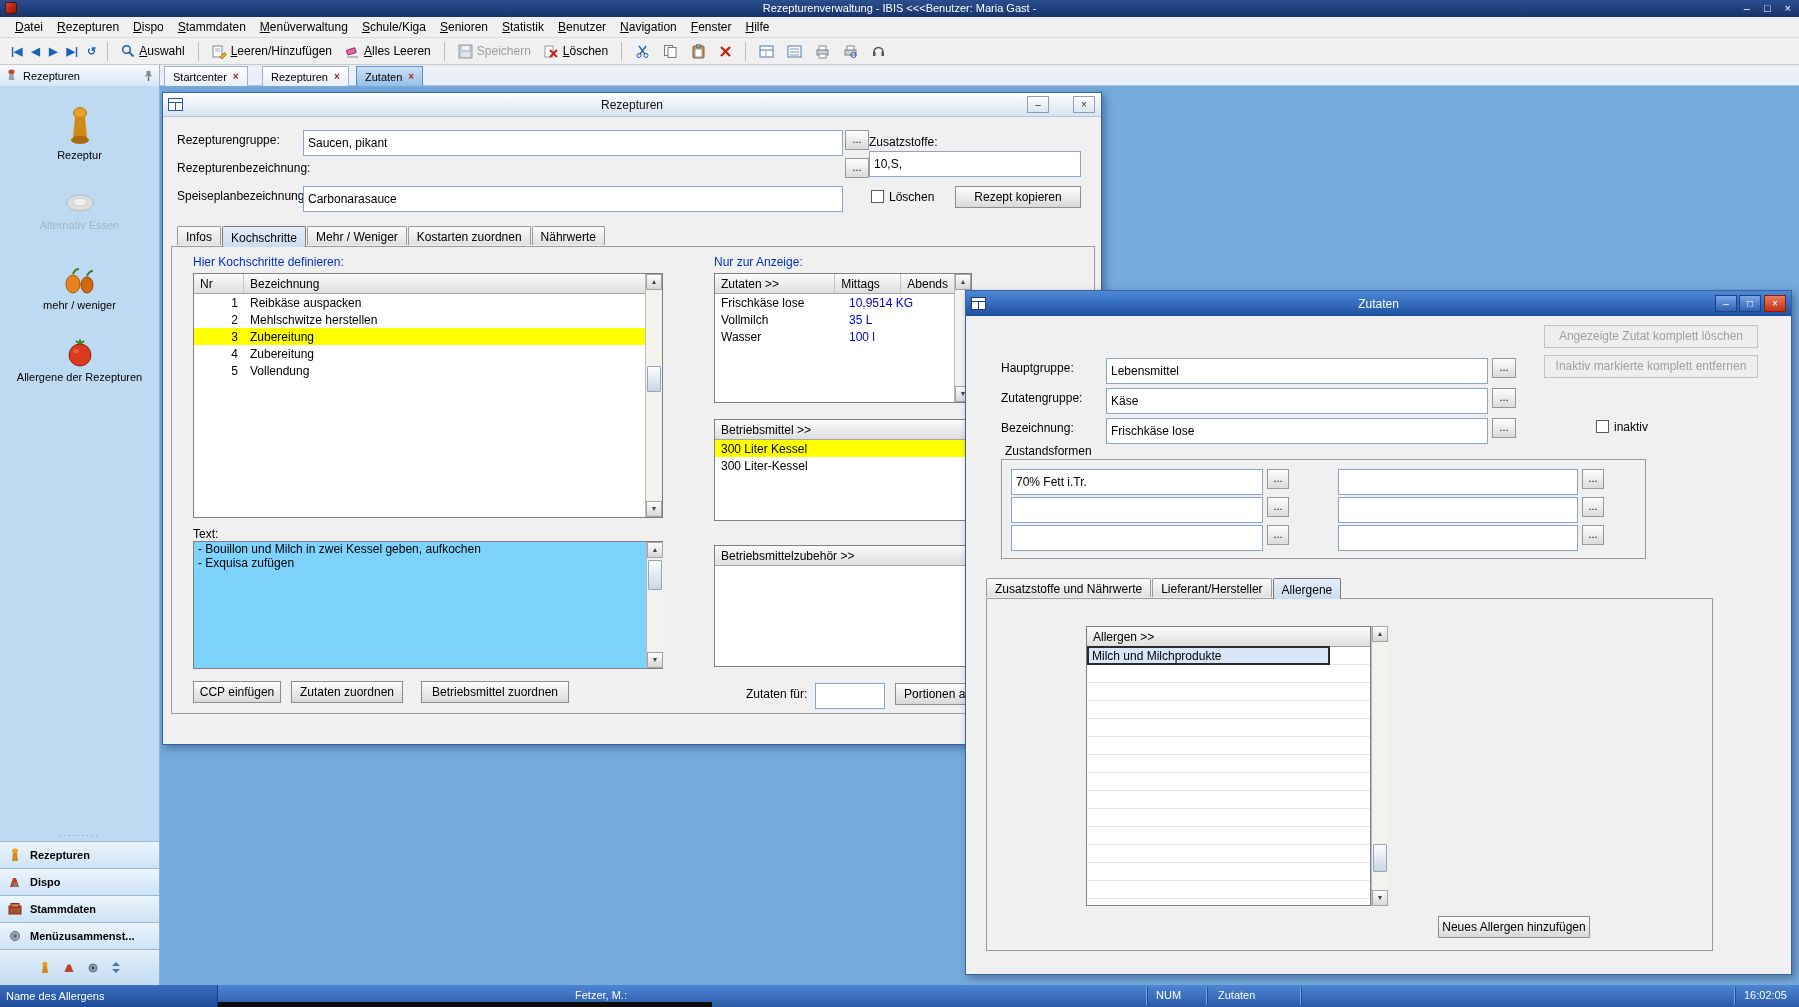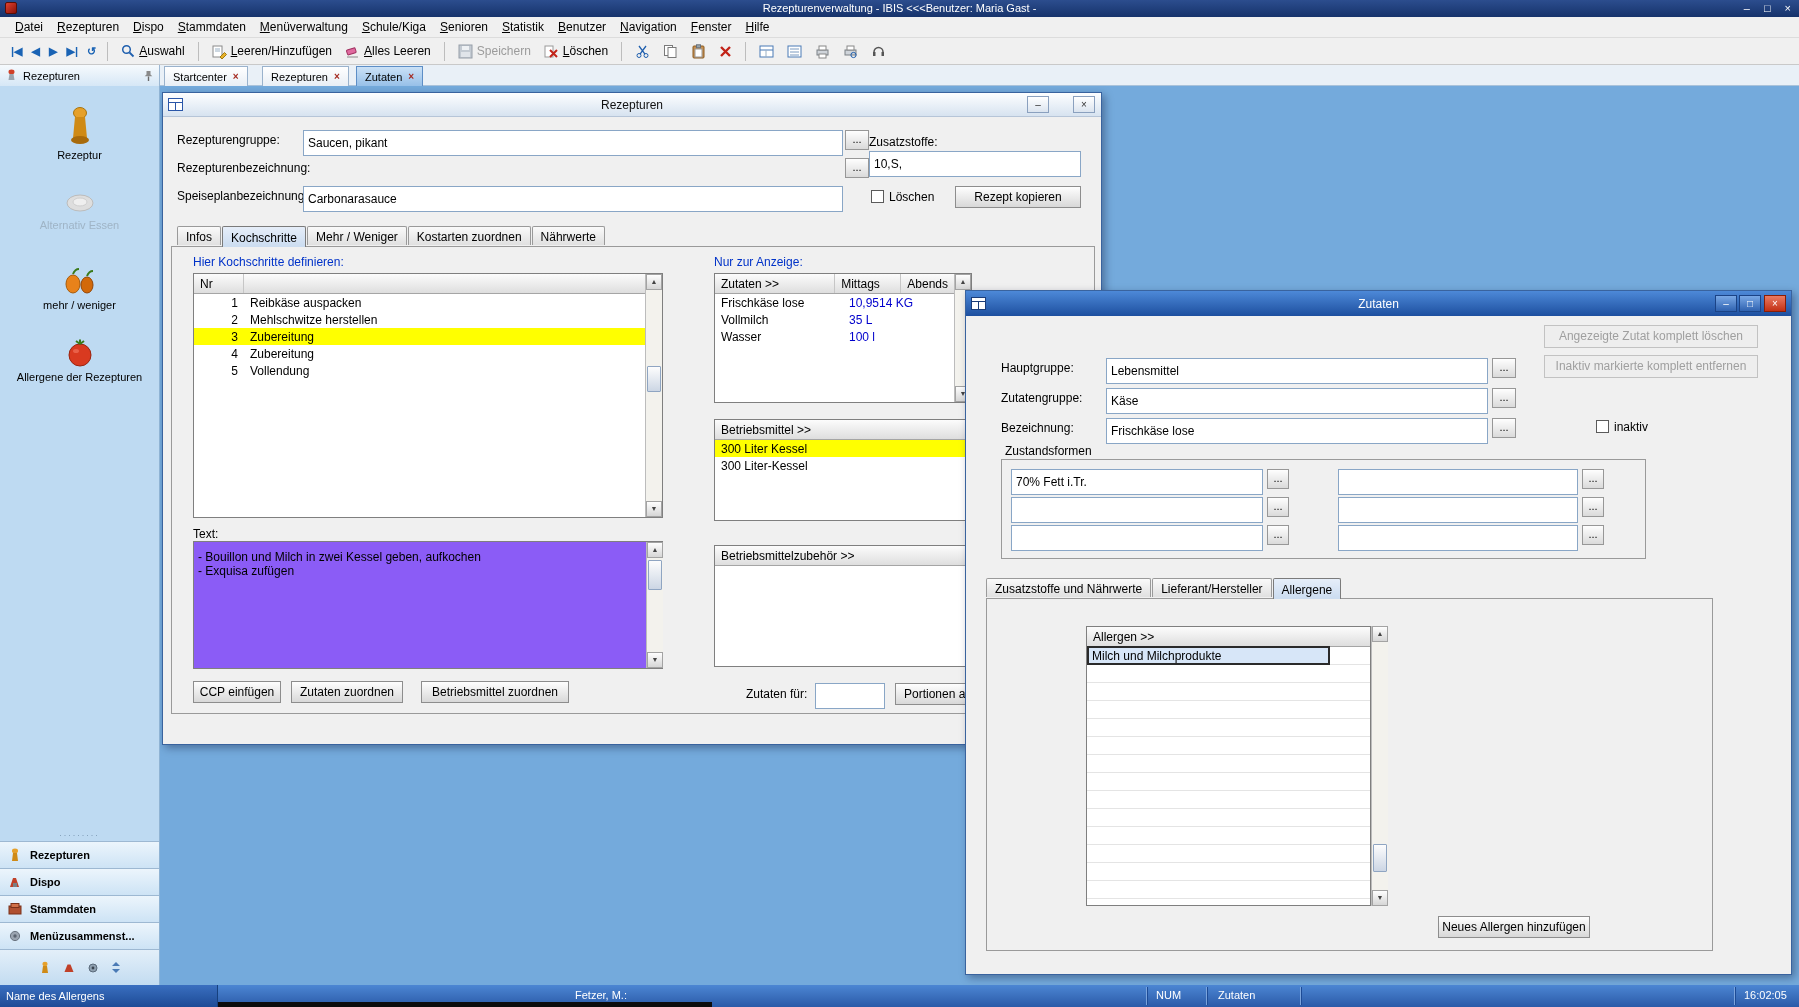--- a/index.html
+++ b/index.html
@@ -80,21 +80,21 @@
   .td.num{text-align:right;justify-content:flex-end;display:flex}
   .qty{color:#0000cc}
   .gridlines{position:absolute;left:0;right:17px;background:repeating-linear-gradient(#fff 0,#fff 17px,#e4e4e4 17px,#e4e4e4 18px)}
 
   .vscroll{position:absolute;top:0;bottom:0;right:0;width:17px;background:#f3f2ed;border-left:1px solid #bcbcbc}
   .sbtn{position:absolute;left:0;width:16px;height:16px;background:linear-gradient(#fefefe,#d6d6d6);border:1px solid #a3a3a3;font-size:7px;color:#444;text-align:center;line-height:14px}
   .sbtn.up{top:0}
   .sbtn.dn{bottom:0}
   .sthumb{position:absolute;left:1px;width:14px;background:linear-gradient(#fdfdfd,#ccd6e4);border:1px solid #8fa5c2;border-radius:1px}
 
-  .textblock{position:absolute;background:#8b5cf6;border:1px solid #7f7f7f;font-size:12px;padding:8px 4px;white-space:pre-wrap;overflow:hidden}
+  .textblock{position:absolute;background:#7dd3fc;border:1px solid #7f7f7f;font-size:12px;padding:0 4px;white-space:pre-wrap;overflow:hidden}
 
   .allergen-edit{position:absolute;height:19px;border:2px solid #2a2a2a;background:#d7e6f8;font-size:12px;padding:0 3px;font-family:"Liberation Sans",sans-serif}
 
   
   .statusbar{position:absolute;left:0;top:985px;width:100%;height:22px;background:linear-gradient(#4c86d3,#2a5aa8);color:#fff;font-size:11px;z-index:60}
   .status-left{position:absolute;left:0;top:0;bottom:0;width:218px;background:linear-gradient(#3a6fc0,#1d4b96);display:flex;align-items:center;padding-left:6px;border-right:1px solid #16407e}
   .sseg{position:absolute;top:4px}
   .sdiv{position:absolute;top:2px;bottom:2px;width:1px;background:#7aa4dd;box-shadow:1px 0 0 #1d4b96}
   .taskhint{position:absolute;left:218px;top:1002px;width:494px;height:5px;background:#0c0c0c;z-index:70}
 </style>
@@ -385,20 +385,21 @@
       <span class="tab">Kostarten zuordnen</span>
       <span class="tab">Nährwerte</span>
     </div>
     <div class="group" style="left:8px;top:153px;width:924px;height:468px"></div>
 
     <span class="blue-h" style="left:30px;top:162px">Hier Kochschritte definieren:</span>
 
     <div class="table" style="left:30px;top:180px;width:470px;height:245px">
       <div class="thead" style="margin-right:17px">
         <span class="th" style="width:50px">Nr</span>
+        <span class="th last" style="flex:1">Bezeichnung</span>
       </div>
       <div class="trow" style="margin-right:17px">
         <span class="td num" style="width:50px">1</span>
         <span class="td" style="flex:1">Reibkäse auspacken</span>
       </div>
       <div class="trow" style="margin-right:17px">
         <span class="td num" style="width:50px">2</span>
         <span class="td" style="flex:1">Mehlschwitze herstellen</span>
       </div>
       <div class="trow sel" style="margin-right:17px">

